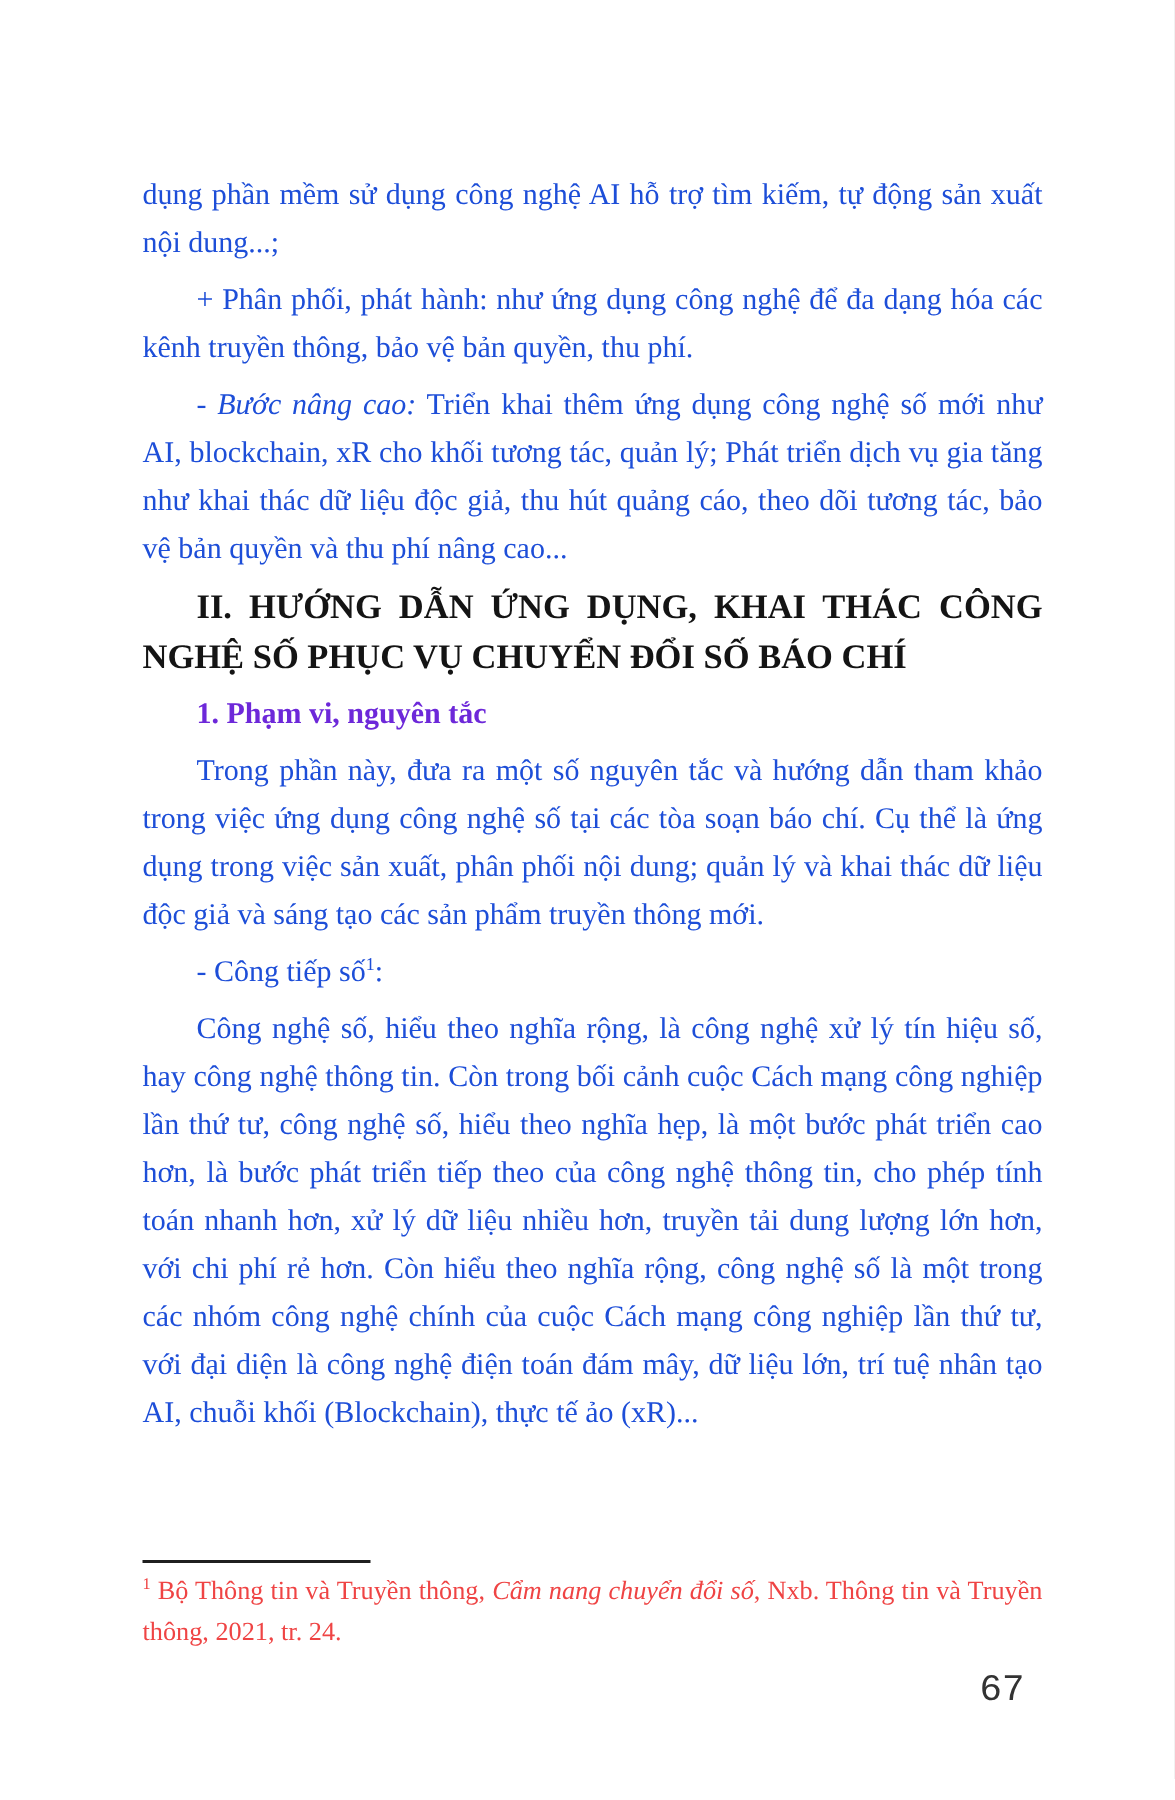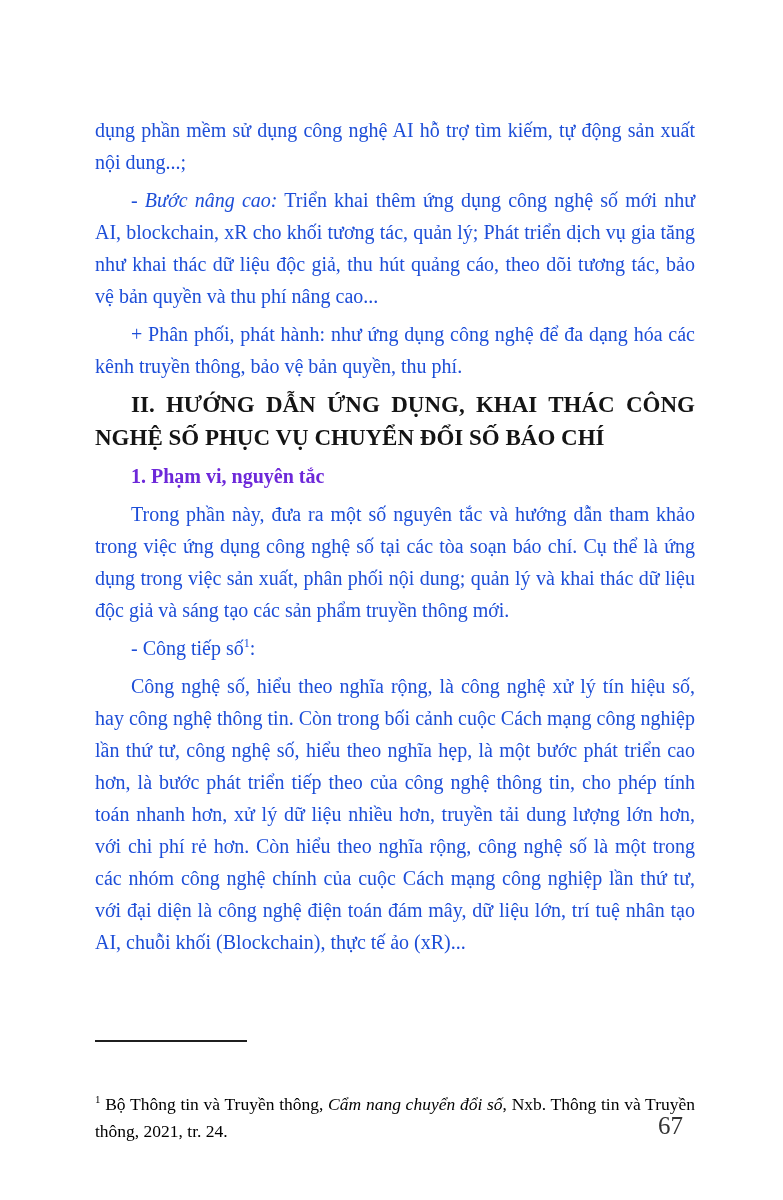--- a/index.html
+++ b/index.html
@@ -47,56 +47,56 @@
   .footnote-divider {
     position: absolute;
     left: 95px;
     top: 1040px;
     width: 152px;
     border-top: 2px solid #1f1f1f;
   }
   .footnote {
     position: absolute;
     left: 95px;
-    top: 1091px;
+    top: 1047px;
     width: 600px;
     font-size: 17.5px;
     line-height: 27px;
     text-align: justify;
-    color: #000000;
+    color: #ef4444;
   }
   .footnote sup {
     font-size: 0.62em;
     vertical-align: super;
     line-height: 0;
   }
   .footnote i { font-style: italic; }
   .page-number {
     position: absolute;
     right: 100px;
     top: 1112px;
-    font-family: Liberation Serif, serif;
+    font-family: Liberation Mono, monospace;
     font-size: 25px;
     color: #333333;
   }
 </style>
 </head>
 <body>
 
 <div class="page">
 
   <div class="text-block">
 
     <p class="no-indent">dụng phần mềm sử dụng công nghệ AI hỗ trợ tìm kiếm, tự động sản xuất nội dung...;</p>
 
+    <p>+ Phân phối, phát hành: như ứng dụng công nghệ để đa dạng hóa các kênh truyền thông, bảo vệ bản quyền, thu phí.</p>
+
     <p>
       <span>- </span><i>Bước nâng cao:</i><span> Triển khai thêm ứng dụng công nghệ số mới như AI, blockchain, xR cho khối tương tác, quản lý; Phát triển dịch vụ gia tăng như khai thác dữ liệu độc giả, thu hút quảng cáo, theo dõi tương tác, bảo vệ bản quyền và thu phí nâng cao...</span>
     </p>
-
-    <p>+ Phân phối, phát hành: như ứng dụng công nghệ để đa dạng hóa các kênh truyền thông, bảo vệ bản quyền, thu phí.</p>
 
     <p class="heading">II. HƯỚNG DẪN ỨNG DỤNG, KHAI THÁC CÔNG NGHỆ SỐ PHỤC VỤ CHUYỂN ĐỔI SỐ BÁO CHÍ</p>
 
     <p class="sub">1. Phạm vi, nguyên tắc</p>
 
     <p>Trong phần này, đưa ra một số nguyên tắc và hướng dẫn tham khảo trong việc ứng dụng công nghệ số tại các tòa soạn báo chí. Cụ thể là ứng dụng trong việc sản xuất, phân phối nội dung; quản lý và khai thác dữ liệu độc giả và sáng tạo các sản phẩm truyền thông mới.</p>
 
 
     <p>
       <span>- Công tiếp số</span><sup class="fn-ref">1</sup><span>:</span>

